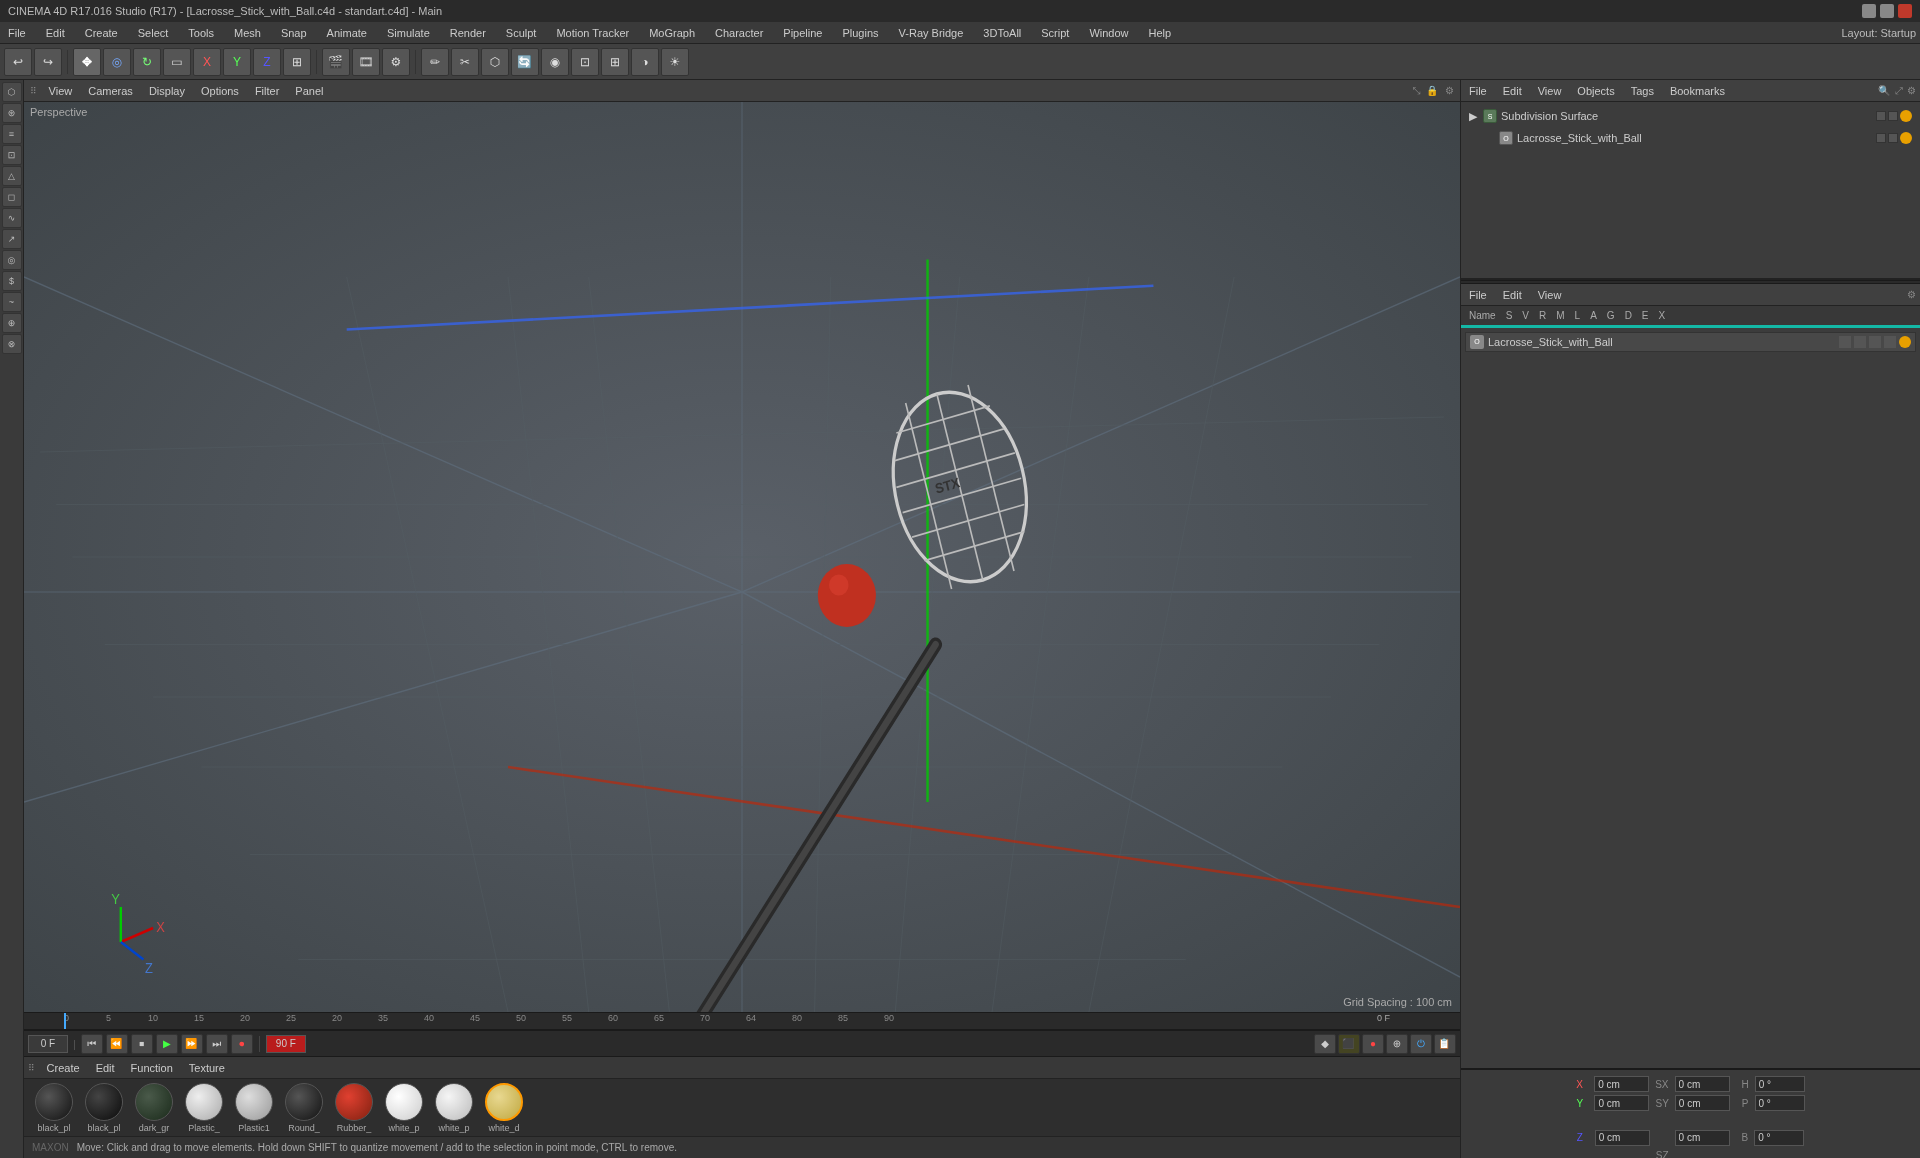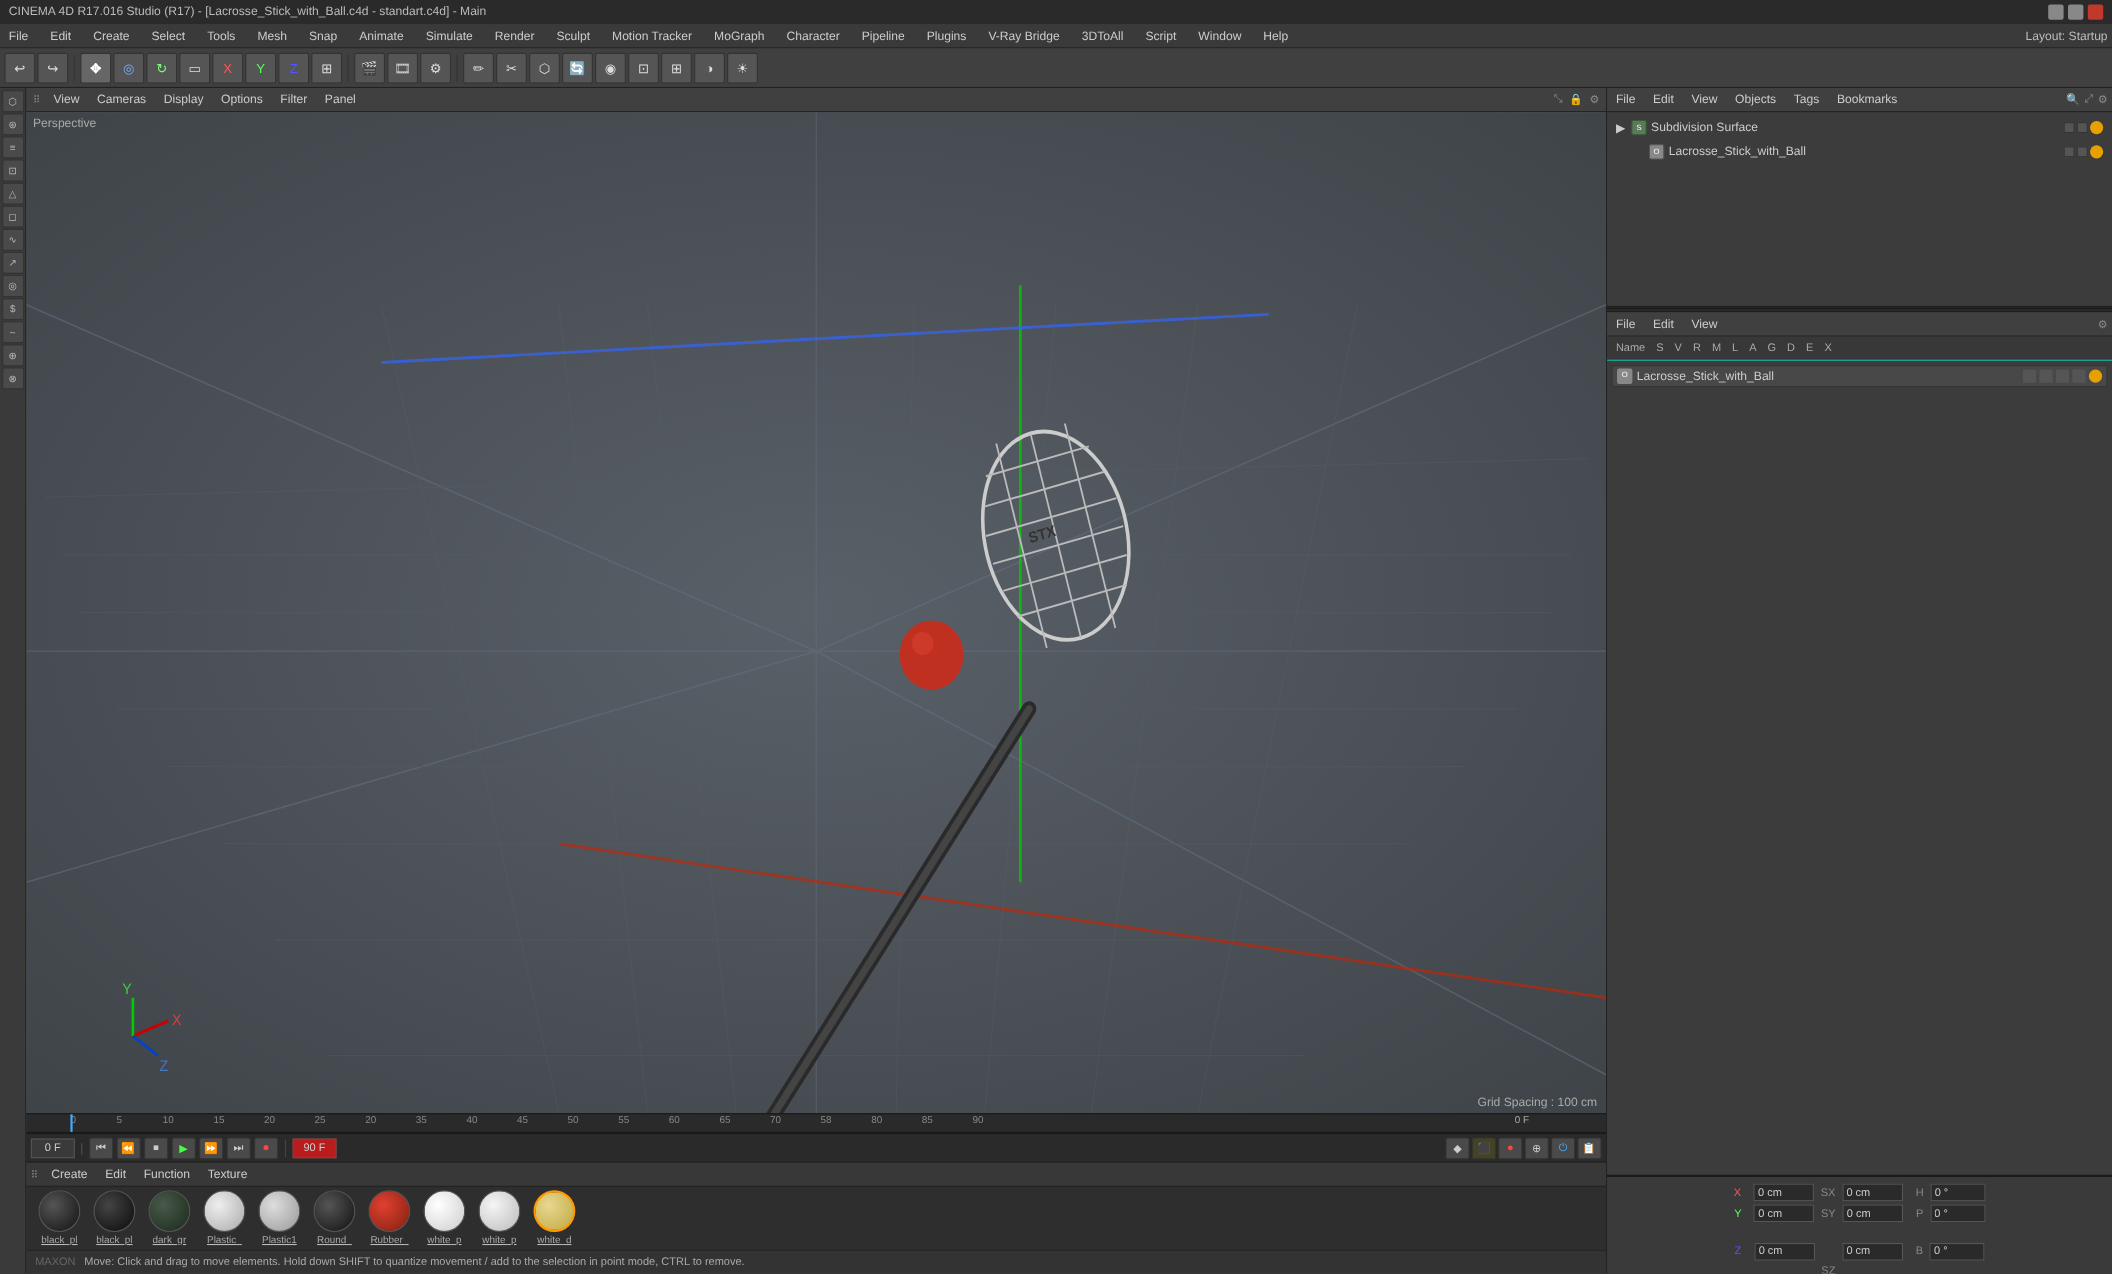--- a/index.html
+++ b/index.html
@@ -106,21 +106,21 @@
     
     #attr-manager {
       flex: 1; background: #3c3c3c; display: flex; flex-direction: column;
     }
     #attr-manager-toolbar {
       height: 22px; background: #404040; display: flex; align-items: center;
       padding: 0 4px; gap: 8px; border-bottom: 1px solid #222;
     }
     #attr-columns {
       height: 22px; background: #383838; display: flex; align-items: center;
-      padding: 0 4px; border-bottom: 1px solid #14b8a6; gap: 2px;
+      padding: 0 4px; border-bottom: 3px solid #14b8a6; gap: 2px;
     }
     .attr-col { font-size: 10px; color: #aaa; padding: 0 4px; }
     #attr-content { flex: 1; padding: 4px; }
     .attr-row {
       height: 20px; display: flex; align-items: center; gap: 4px; padding: 0 4px;
       cursor: pointer; background: #484848; border: 1px solid #333; margin-bottom: 2px;
     }
     .attr-name { flex: 1; color: #ccc; font-size: 11px; }
     #timeline-ruler {
       height: 16px; background: #2a2a2a; display: flex; align-items: center;
@@ -141,21 +141,21 @@
     #material-bar {
       height: 80px; background: #2e2e2e; border-top: 1px solid #1a1a1a;
       display: flex; flex-direction: column;
     }
     #material-bar-header {
       height: 22px; background: #383838; display: flex; align-items: center;
       padding: 0 4px; gap: 8px; border-bottom: 1px solid #222;
     }
     .mat-menu { color: #ccc; font-size: 11px; cursor: pointer; padding: 2px 4px; }
     #material-list {
-      flex: 1; display: flex; align-items: flex-end; padding: 4px 8px; gap: 6px; overflow-x: auto; text-decoration: underline;
+      flex: 1; display: flex; align-items: flex-start; padding: 4px 8px; gap: 6px; overflow-x: auto;
     }
     .material-item {
       display: flex; flex-direction: column; align-items: center; gap: 2px; cursor: pointer;
     }
     .material-sphere {
       width: 38px; height: 38px; border-radius: 50%; border: 1px solid #555;
       position: relative; overflow: hidden;
     }
     .material-label { font-size: 9px; color: #aaa; text-align: center; width: 44px; overflow: hidden; text-overflow: ellipsis; white-space: nowrap; }
     .mat-selected .material-sphere { border: 2px solid #f90; }
@@ -381,21 +381,21 @@
         <span style="position:absolute; left:222px; font-size:9px; color:#888;">25</span>
         <span style="position:absolute; left:268px; font-size:9px; color:#888;">20</span>
         <span style="position:absolute; left:314px; font-size:9px; color:#888;">35</span>
         <span style="position:absolute; left:360px; font-size:9px; color:#888;">40</span>
         <span style="position:absolute; left:406px; font-size:9px; color:#888;">45</span>
         <span style="position:absolute; left:452px; font-size:9px; color:#888;">50</span>
         <span style="position:absolute; left:498px; font-size:9px; color:#888;">55</span>
         <span style="position:absolute; left:544px; font-size:9px; color:#888;">60</span>
         <span style="position:absolute; left:590px; font-size:9px; color:#888;">65</span>
         <span style="position:absolute; left:636px; font-size:9px; color:#888;">70</span>
-        <span style="position:absolute; left:682px; font-size:9px; color:#888;">58</span>
+        <span style="position:absolute; left:682px; font-size:9px; color:#888;">64</span>
         <span style="position:absolute; left:728px; font-size:9px; color:#888;">80</span>
         <span style="position:absolute; left:774px; font-size:9px; color:#888;">85</span>
         <span style="position:absolute; left:820px; font-size:9px; color:#888;">90</span>
 
         <div style="position:absolute; left:0; top:0; width:2px; height:100%; background:#4af;"></div>
 
         <span style="position:absolute; right:30px; font-size:9px; color:#aaa;">0 F</span>
       </div>
     </div>
 

